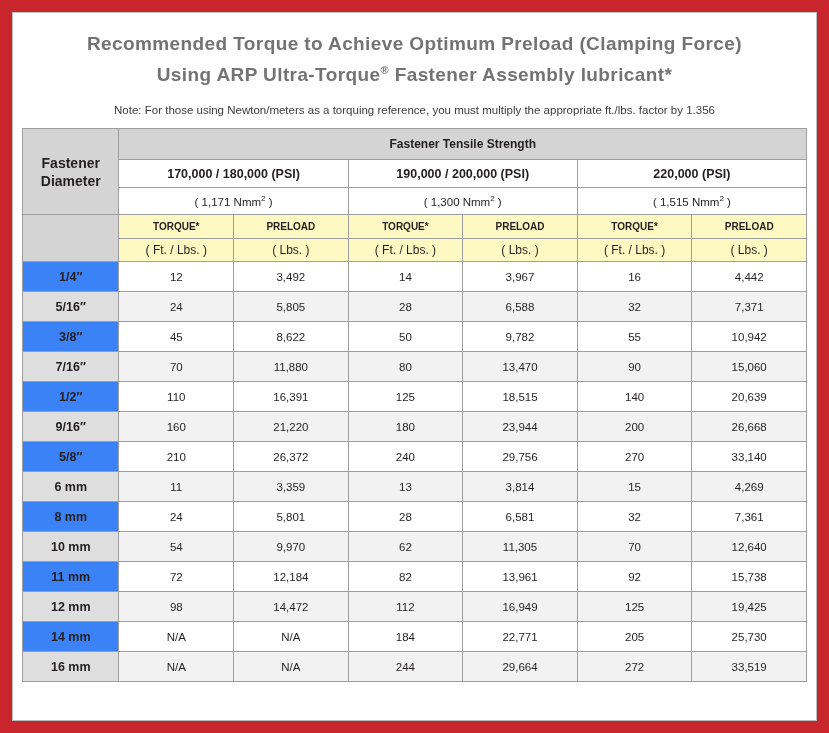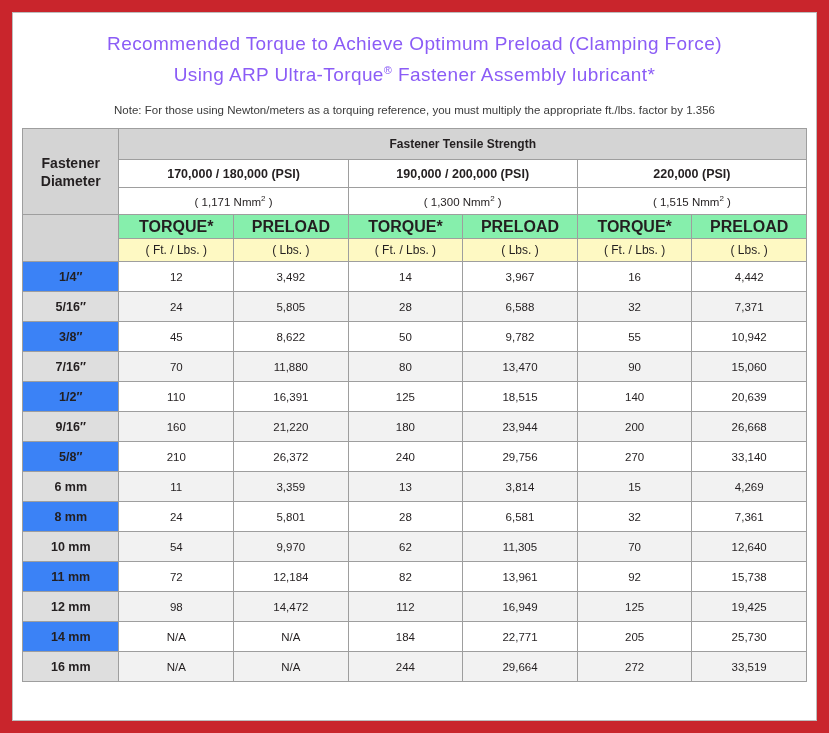--- a/index.html
+++ b/index.html
@@ -22,22 +22,22 @@
     background: #ffffff;
     box-sizing: border-box;
     border: 1px solid #bdbdbd;
   }
   .title-block {
     padding: 18px 20px 6px 20px;
     text-align: center;
   }
   .title-line {
     font-size: 19px;
-    font-weight: normal;
-    color: #8b5cf6;
+    font-weight: bold;
+    color: #737373;
     letter-spacing: 0.4px;
     line-height: 26px;
   }
   .title-line sup {
     font-size: 11px;
     vertical-align: super;
   }
   .note {
     text-align: center;
     font-size: 11.5px;
@@ -78,22 +78,22 @@
     background: #ffffff;
   }
   .strength-sub sup { font-size: 8px; vertical-align: super; }
   .diam-head {
     font-size: 14px;
     font-weight: bold;
     background: #d4d4d4;
     line-height: 18px;
   }
   .colhead {
-    background: #86efac;
-    font-size: 16px;
+    background: #fef9c3;
+    font-size: 10px;
     font-weight: bold;
     height: 23px;
   }
   .colhead-unit {
     background: #fef9c3;
     font-size: 12px;
     font-weight: normal;
     height: 22px;
   }
   td.rowlabel {

